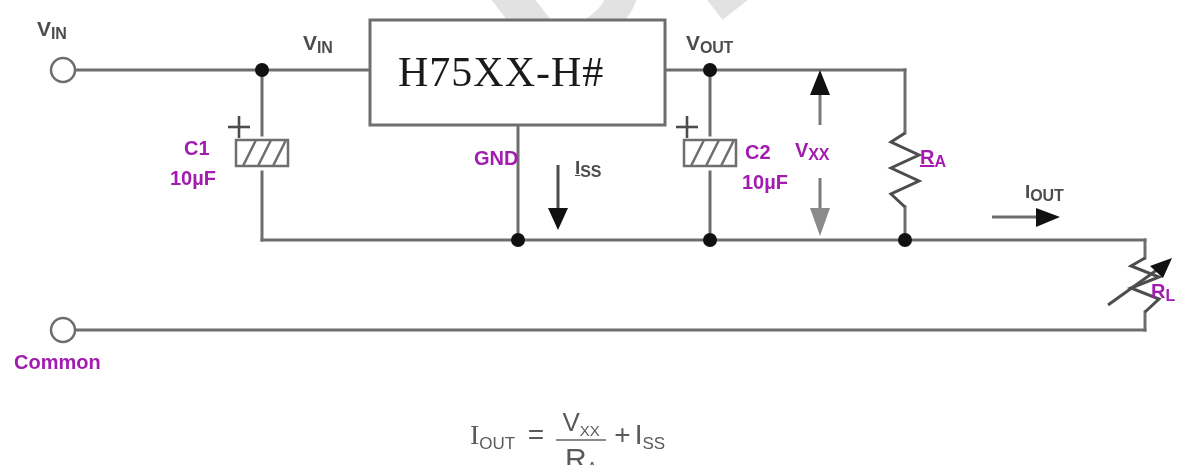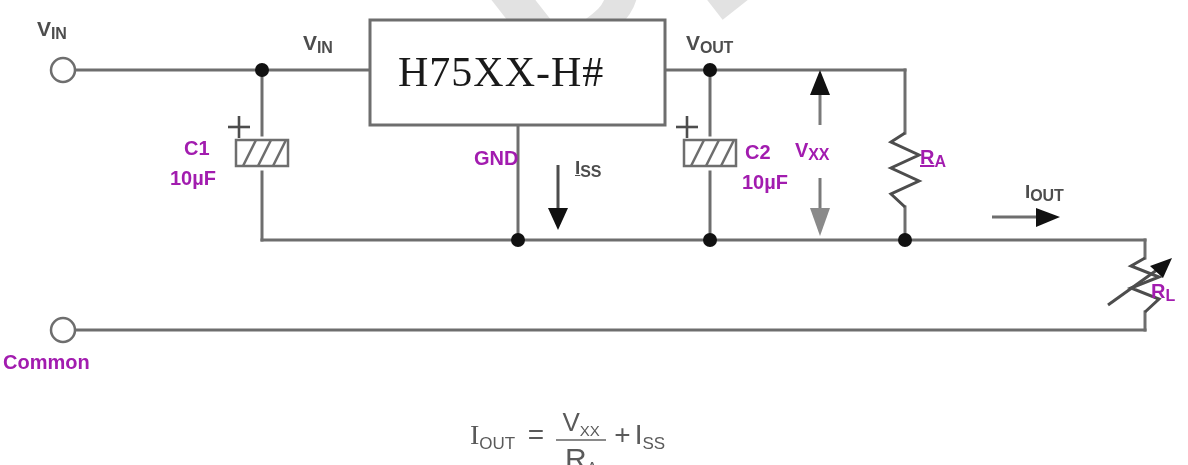--- a/index.html
+++ b/index.html
@@ -260,21 +260,21 @@
   </div>
 
   <div class="lbl lbl-small" style="left: 993px; top: 182px; margin-left: 32px;">
     <span>I</span><span class="lbl-sub">OUT</span>
   </div>
 
   <div class="lbl lbl-plain" style="left: 1151px; top: 281px;">
     <span>R</span><span class="lbl-sub">L</span>
   </div>
 
-  <div class="lbl lbl-plain" style="left: 3px; top: 352px;">Common</div>
+  <div class="lbl lbl-plain" style="left: 14px; top: 352px;">Common</div>
 
   <div class="formula" style="left: 470px; top: 405px;">
     <span class="f-big" style="font-family:'Liberation Serif',serif;">I</span><span class="f-sub">OUT</span>
     <span class="f-big" style="padding:0 8px;">=</span>
     <span class="frac">
       <span class="num"><span>V</span><span class="f-sub" style="font-size:15px;">XX</span></span>
       <span class="bar"></span>
       <span class="den"><span>R</span><span class="f-sub" style="font-size:16px;">A</span></span>
     </span>
     <span class="f-big" style="padding:0 4px;">+</span><span class="f-big">I</span><span class="f-sub">SS</span>

